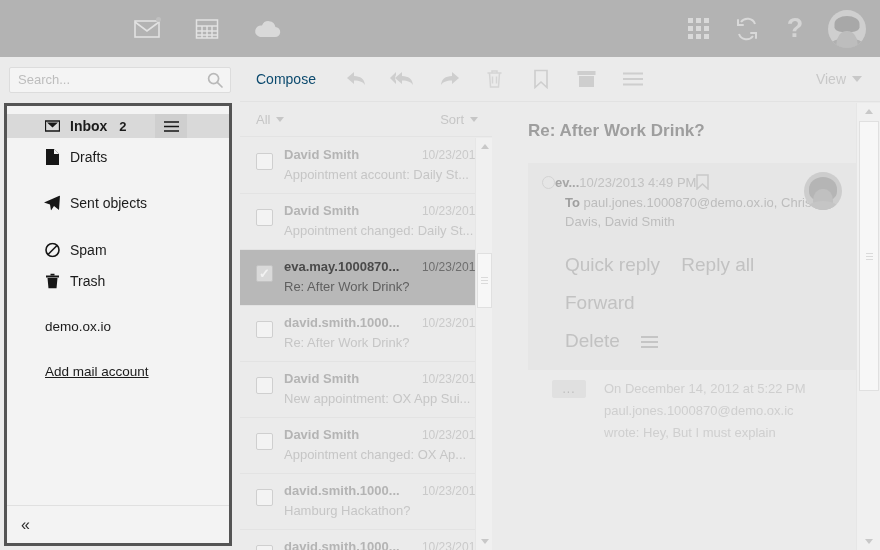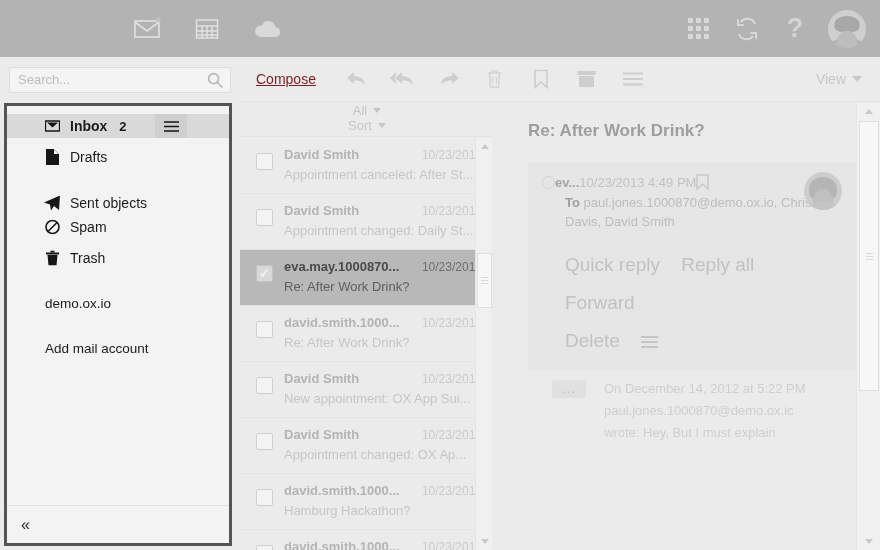--- a/index.html
+++ b/index.html
@@ -56,21 +56,21 @@
     font-size:13px; color:#bdbdbd; padding-left:8px; flex:1;
     white-space:nowrap; overflow:hidden;
   }
   .search-ico { color:#b9b9b9; padding-right:7px; display:flex; align-items:center; }
 
   .toolbar {
     position:absolute; left:240px; top:57px; right:0; height:45px;
     background:#ebebeb; display:flex; align-items:center;
     border-bottom:1px solid #e2e2e2;
   }
-  .compose-btn { font-size:14px; color:#7f1d1d; padding:0 18px 0 16px; white-space:nowrap;text-decoration:underline; }
+  .compose-btn { font-size:14px; color:#0c4a6e; padding:0 18px 0 16px; white-space:nowrap; }
   .tb-icon { width:46px; height:45px; display:flex; align-items:center; justify-content:center; color:#cecece; }
   .view-btn {
     margin-left:auto; padding-right:18px; font-size:14px; color:#c8c8c8;
     display:flex; align-items:center; gap:6px; white-space:nowrap;
   }
   .caret { width:0;height:0;border-left:5px solid transparent;border-right:5px solid transparent;border-top:6px solid currentColor; display:inline-block; }
 
   
   .sidebar {
     position:absolute; left:4px; top:103px; width:228px; height:443px;
@@ -84,37 +84,36 @@
   .folder.active { background:#d9d9d9; font-weight:bold; }
   .folder .fi { position:absolute; left:37px; top:50%; transform:translateY(-50%); display:flex; width:16px; justify-content:center; color:#161616; }
   .folder .fname { padding-left:27px; }
   .folder .count { margin-left:12px; font-weight:bold; font-size:13px; }
   .folder .burger {
     position:absolute; left:148px; top:0; height:24px; width:32px;
     display:flex; align-items:center; justify-content:center; background:#cfcfcf;
   }
   .acct { font-size:13.5px; color:#1b1b1b; padding:26px 0 0 38px; }
   .addacct { font-size:13.5px; color:#1b1b1b; padding:30px 0 0 38px; }
-  .addacct span { cursor:pointer; }
+  .addacct span { text-decoration:underline; cursor:pointer; }
   .collapse {
     position:absolute; left:0; bottom:0; width:100%; height:38px;
     border-top:1px solid #e0e0e0; display:flex; align-items:center; padding-left:14px;
     font-size:16px; color:#2b2b2b;
   }
 
   
   .listpane {
     position:absolute; left:240px; top:103px; width:252px; bottom:0;
     background:#ebebeb;
   }
   .listhdr {
-    height:34px; display:flex; align-items:center; justify-content:flex-start;
+    height:34px; display:flex; align-items:center; justify-content:space-between;
     padding:0 14px 0 16px; font-size:13px; color:#c6c6c6;
     border-bottom:1px solid #e3e3e3;
-    flex-direction:column;
   }
   .listhdr .caret { border-top-width:5px; border-left-width:4px; border-right-width:4px; }
   .lh-item { display:flex; align-items:center; gap:6px; }
   .mail-items { position:absolute; top:35px; left:0; right:0; bottom:0; overflow:hidden; }
   .mitem {
     height:56px; border-bottom:1px solid #e3e3e3; position:relative;
     padding:9px 10px 0 44px; background:#ebebeb;
   }
   .mitem.sel { background:#b8b8b8; }
   .mitem .cb {
@@ -342,21 +341,21 @@
 
       <div class="folder" style="margin-top:22px;">
         <span class="fi">
           <svg width="16" height="15" viewBox="0 0 16 15" fill="#161616">
             <path d="M16 0L0 7l6 2 1 6 3-4.5 5 4z"></path>
           </svg>
         </span>
         <span class="fname">Sent objects</span>
       </div>
 
-      <div class="folder" style="margin-top:0;">
+      <div class="folder" style="margin-top:23px;">
         <span class="fi">
           <svg width="15" height="15" viewBox="0 0 15 15" fill="none" stroke="#161616" stroke-width="1.6">
             <circle cx="7.5" cy="7.5" r="6.5"></circle>
               <path d="M3 12L12 3"></path>
           </svg>
         </span>
         <span class="fname">Spam</span>
       </div>
 
       <div class="folder" style="margin-top:7px;">
@@ -394,21 +393,21 @@
       </div>
     </div>
 
     <div class="mail-items">
       <div class="mitem">
         <span class="cb"></span>
         <div class="mrow1">
           <span class="mfrom">David Smith</span>
           <span class="mdate">10/23/2013</span>
         </div>
-        <div class="msub">Appointment canceled: After St...</div>
+        <div class="msub">Appointment account: Daily St...</div>
       </div>
       <div class="mitem">
         <span class="cb"></span>
         <div class="mrow1">
           <span class="mfrom">David Smith</span>
           <span class="mdate">10/23/2013</span>
         </div>
         <div class="msub">Appointment changed: Daily St...</div>
       </div>
       <div class="mitem sel">

